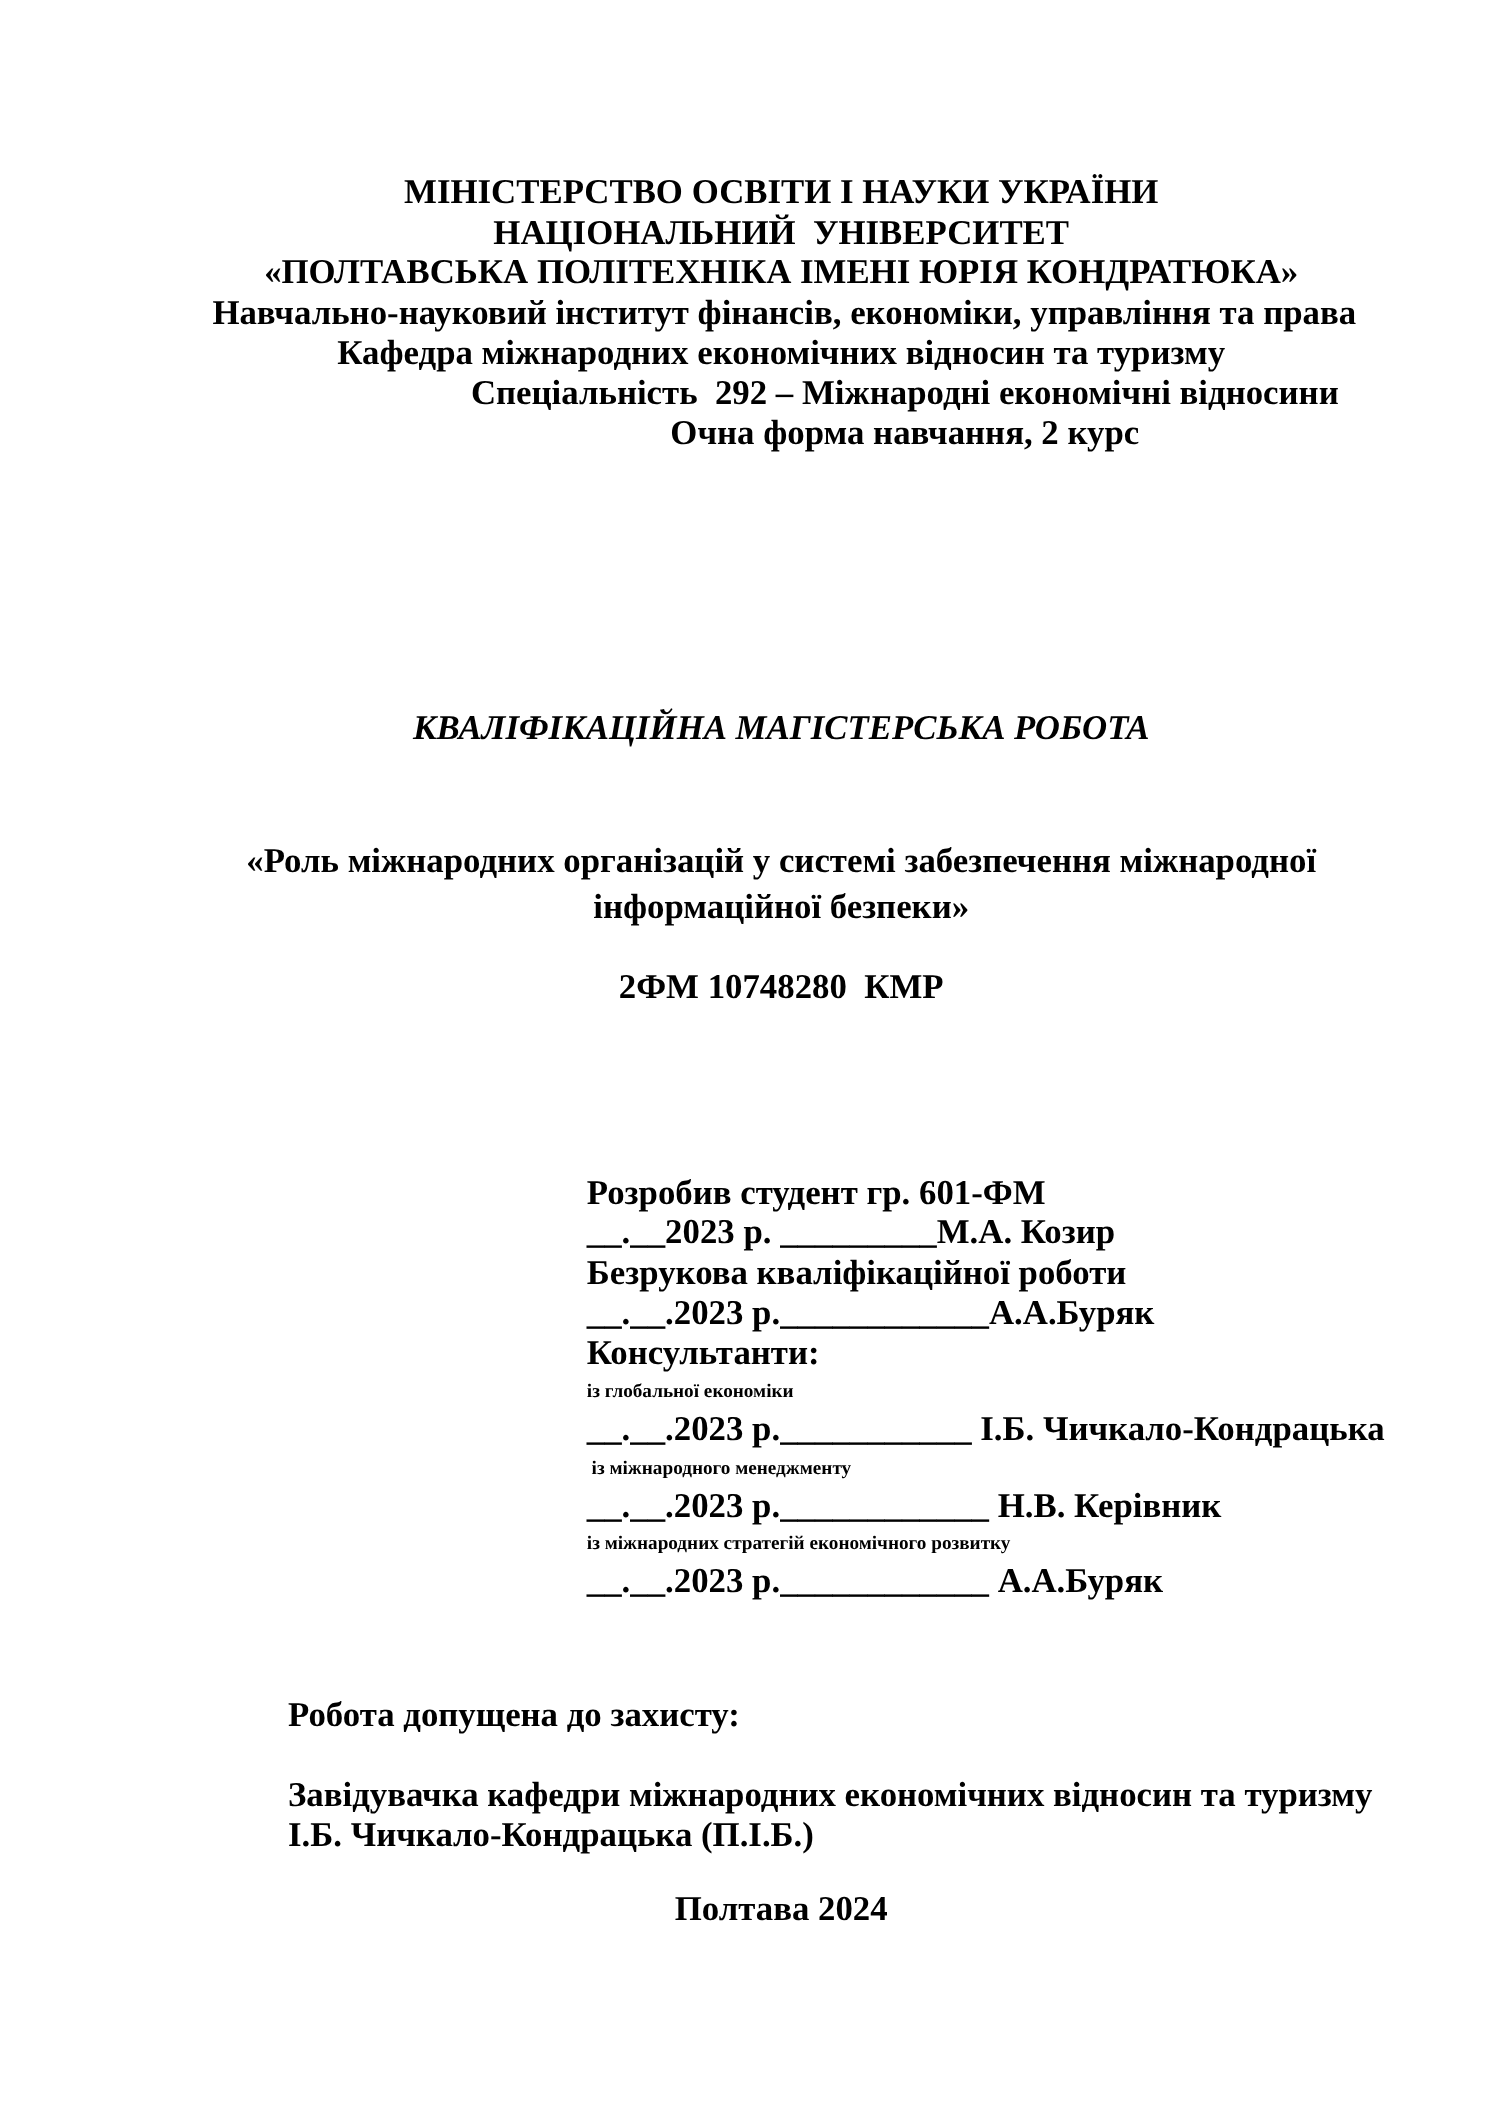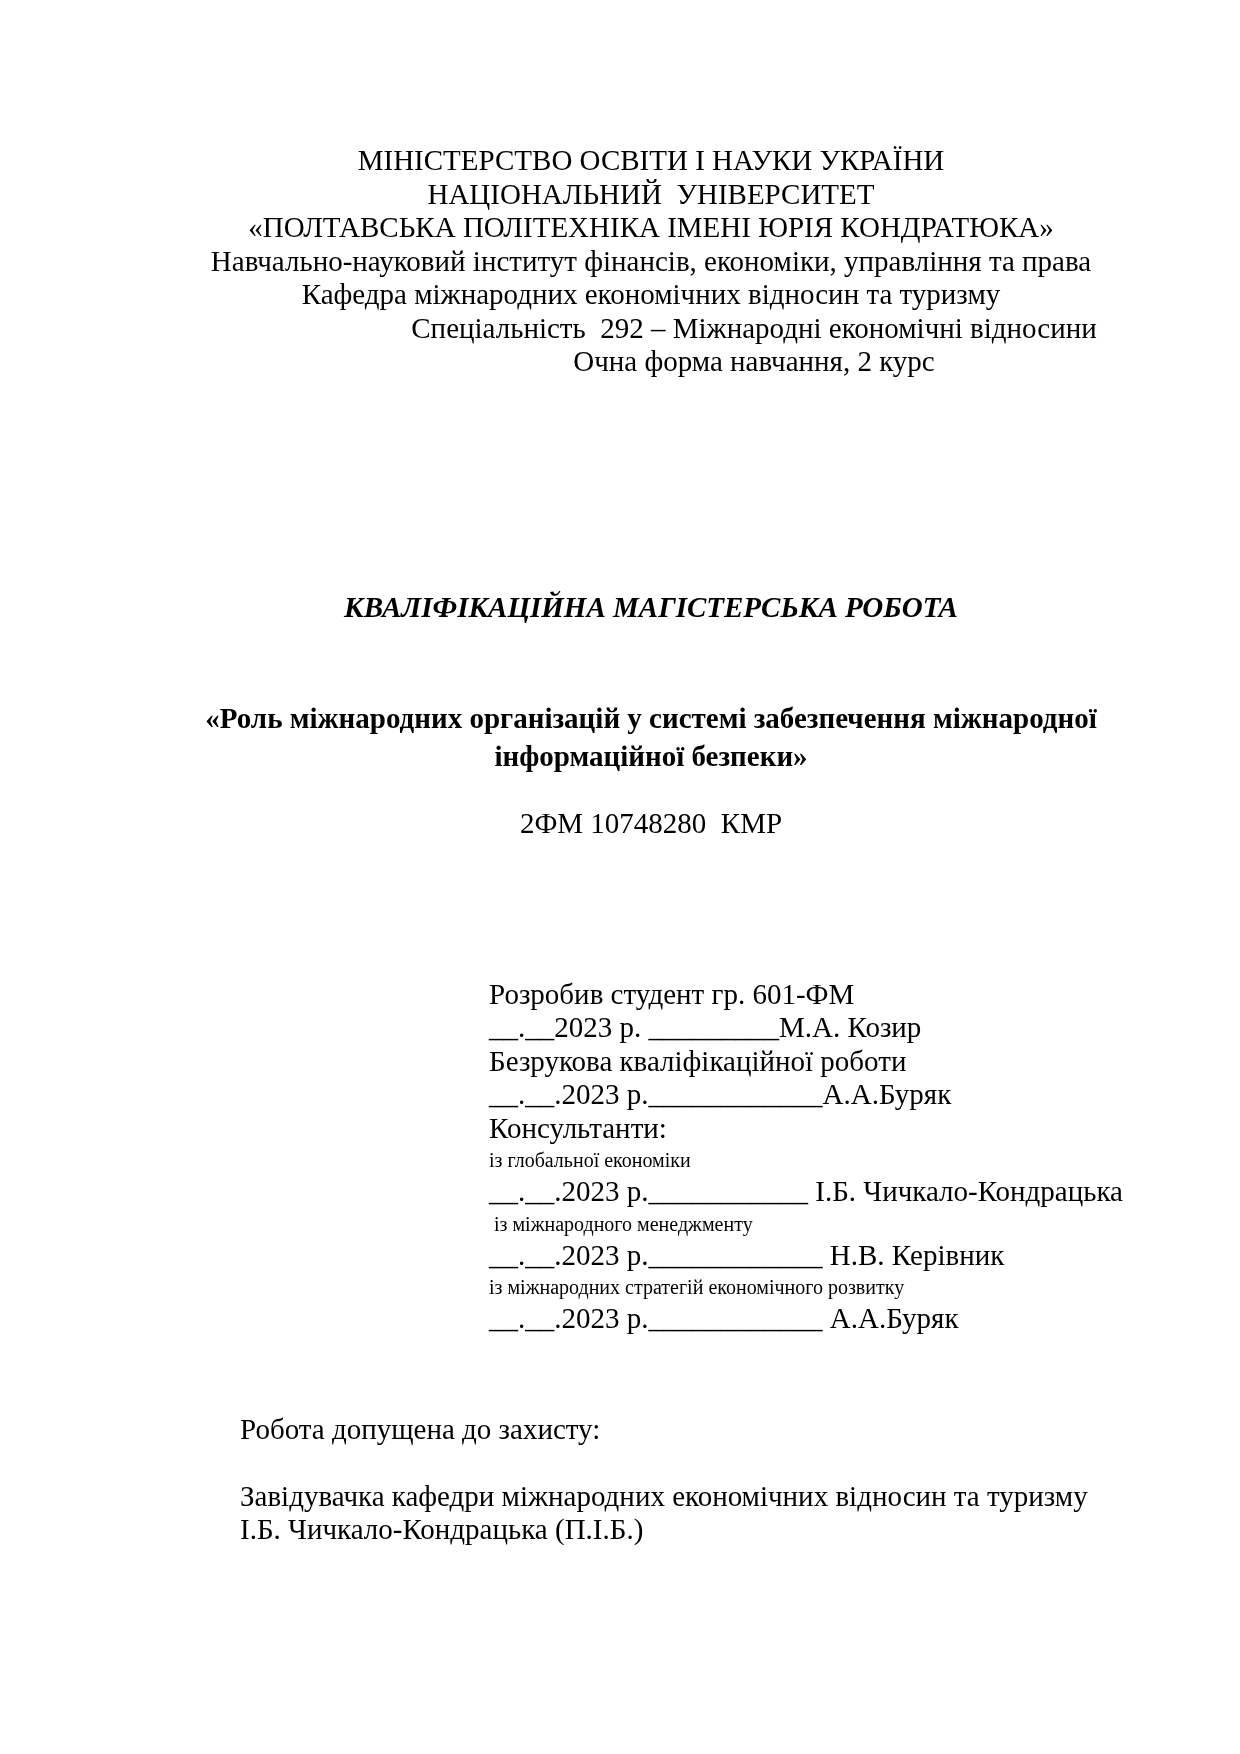--- a/index.html
+++ b/index.html
@@ -13,29 +13,29 @@
     font-family: "Liberation Serif", "DejaVu Serif", serif;
     font-size: 29px;
     line-height: 33.5px;
   }
   .content {
     box-sizing: border-box;
     width: 100%;
     height: 100%;
     padding: 144px 115px 0 177px;
   }
-  .line { white-space: pre; }
+  .line { white-space: pre; font-weight: bold; }
   .center { text-align: center; }
   .bold { font-weight: bold; }
   .indent-spec { padding-left: 206px; text-align: center; }
   .work-type { margin-top: 212px; font-style: italic; }
   .topic { margin-top: 75px; line-height: 38px; }
   .code { margin-top: 32px; }
   .sig-block { margin-top: 137px; margin-left: 312px; }
-  .small { font-size: 20px; line-height: 30px; }
+  .small { font-size: 16px; line-height: 30px; }
   .admission-block { margin-top: 77px; margin-left: 63px; }
   .adm-heading { margin-bottom: 33.5px; }
   .city { margin-top: 28px; }
 </style>
 </head>
 <body>
 
 <div class="page">
   <div class="content">
 
@@ -70,15 +70,16 @@
       <div class="line small">із міжнародних стратегій економічного розвитку</div>
       <div class="line">__.__.2023 р.____________ А.А.Буряк</div>
     </div>
 
     <div class="admission-block">
       <div class="line adm-heading">Робота допущена до захисту:</div>
       <div class="line">Завідувачка кафедри міжнародних економічних відносин та туризму</div>
       <div class="line">І.Б. Чичкало-Кондрацька (П.І.Б.)</div>
     </div>
 
+    <div class="line center city">Полтава 2024</div>
 
   </div>
 </div>
 
 </body></html>

